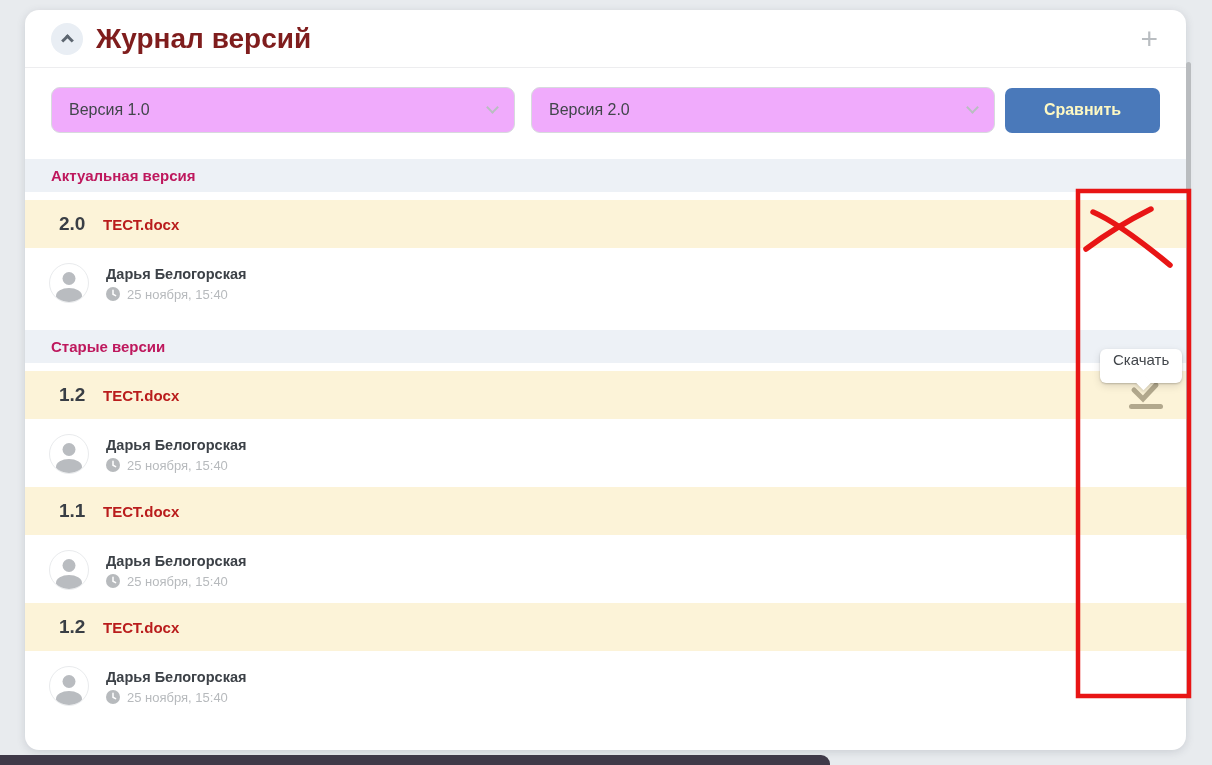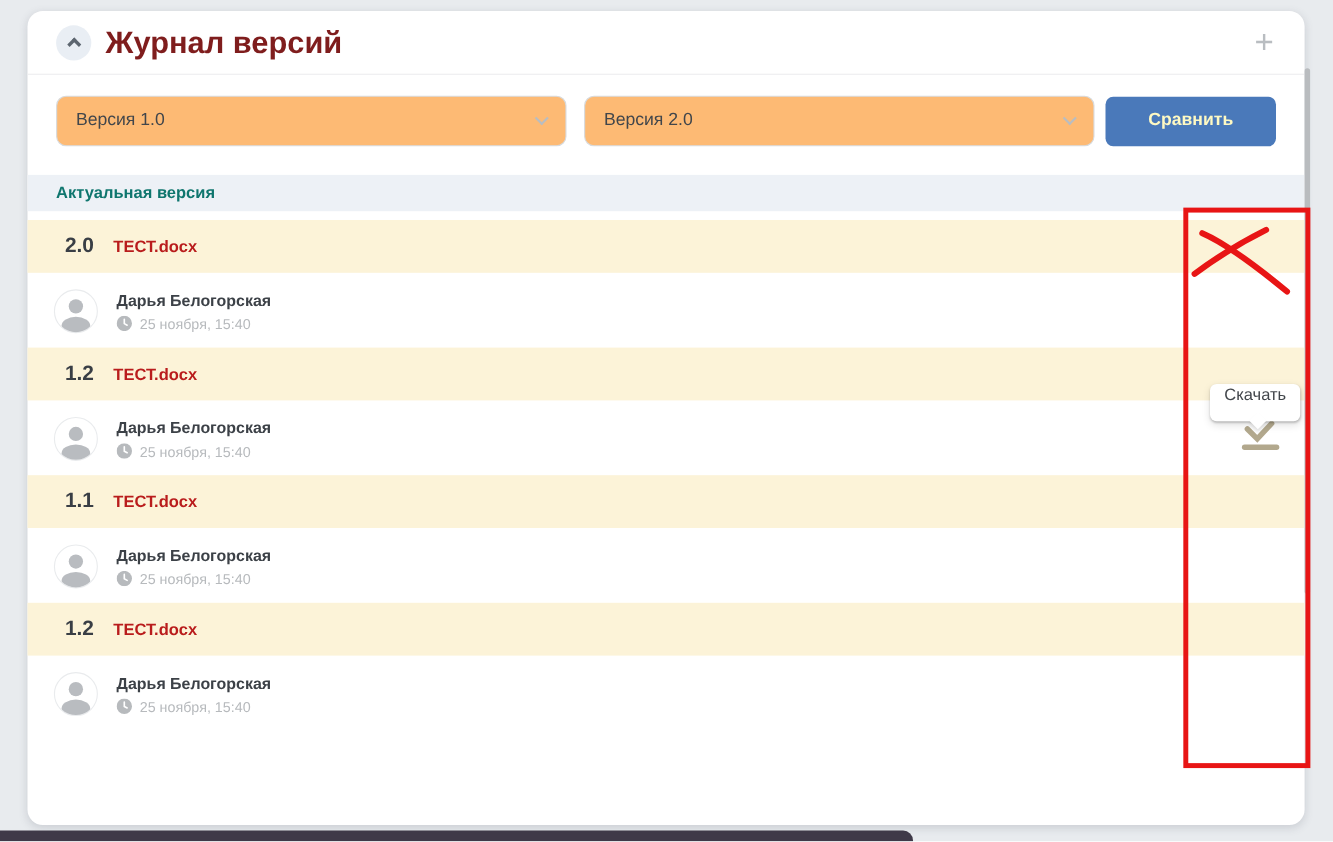--- a/index.html
+++ b/index.html
@@ -13,33 +13,33 @@
                   border-bottom:1px solid #ededef; position:relative; }
   .collapse-btn { width:32px; height:32px; border-radius:50%; background:#e9eef4;
                   display:flex; align-items:center; justify-content:center; cursor:pointer; }
   .chev-up { width:9px; height:9px; border-left:3px solid #5d6670; border-top:3px solid #5d6670;
              transform:rotate(45deg); margin-top:4px; }
   .panel-title { margin-left:13px; font-size:28px; font-weight:700; color:#7f1d1d; }
   .plus-btn { position:absolute; right:28px; top:50%; transform:translateY(-50%);
               color:#b9bdc1; font-size:30px; font-weight:400; line-height:1; cursor:pointer; }
 
   .controls { display:flex; align-items:center; padding:19px 26px 0; }
-  .select { width:464px; height:46px; border:1px solid #d7dadd; border-radius:9px; background:#fdba74;
+  .select { width:464px; height:46px; border:1px solid #d7dadd; border-radius:9px; background:#f0abfc;
             display:flex; align-items:center; justify-content:space-between; padding:0 17px;
             font-size:16px; color:#41464b; cursor:pointer; }
   .select + .select { margin-left:16px; }
   .chev-down { width:9px; height:9px; border-left:2px solid #b9bdc1; border-bottom:2px solid #b9bdc1;
                transform:rotate(-45deg); margin-top:-5px; }
   .compare-btn { margin-left:auto; width:155px; height:45px; background:var(--accent-blue,#4a79ba);
                  color:#fef9c3; border:none; border-radius:7px; font-size:16px; font-weight:600;
                  font-family:inherit; cursor:pointer; }
 
   .list { margin-top:26px; }
   .section-label { height:33px; background:var(--section-bg,#edf1f6); display:flex; align-items:center;
-                   padding:0 26px; font-size:15px; font-weight:700; color:#0f766e; }
+                   padding:0 26px; font-size:15px; font-weight:700; color:#be185d; }
   .section-label.old { margin-top:22px; }
   .vrow { height:48px; background:var(--row-yellow,#fcf3d8); display:flex; align-items:center;
           padding:0 34px; margin-top:8px; }
   .vnum { font-size:19px; font-weight:700; color:#393e45; min-width:44px; }
   .vfile { font-size:15px; font-weight:700; color:#b91c1c; }
   .urow { display:flex; align-items:center; padding:0 24px; margin-top:10px; height:50px; }
   .avatar { width:40px; height:40px; border-radius:50%; border:1px solid #e9ebed; background:#fff;
             position:relative; overflow:hidden; flex:none; }
   .avatar .head { position:absolute; left:50%; top:8px; transform:translateX(-50%);
                   width:13px; height:13px; border-radius:50%; background:#b9bcc0; }
@@ -115,20 +115,21 @@
           <div class="udate">
             <svg class="clock-svg" viewBox="0 0 14 14">
               <circle cx="7" cy="7" r="7" fill="#b7babd"></circle>
               <path d="M7 3.2 V7.2 L9.6 8.6" stroke="#fff" stroke-width="1.5" fill="none" stroke-linecap="round"></path>
             </svg>
             <span>25 ноября, 15:40</span>
           </div>
         </div>
       </div>
 
+      <div class="section-label old">Старые версии</div>
 
       <div class="vrow">
         <span class="vnum">1.2</span>
         <span class="vfile">ТЕСТ.docx</span>
       </div>
       <div class="urow">
         <div class="avatar">
           <div class="head"></div>
             <div class="torso"></div>
         </div>

